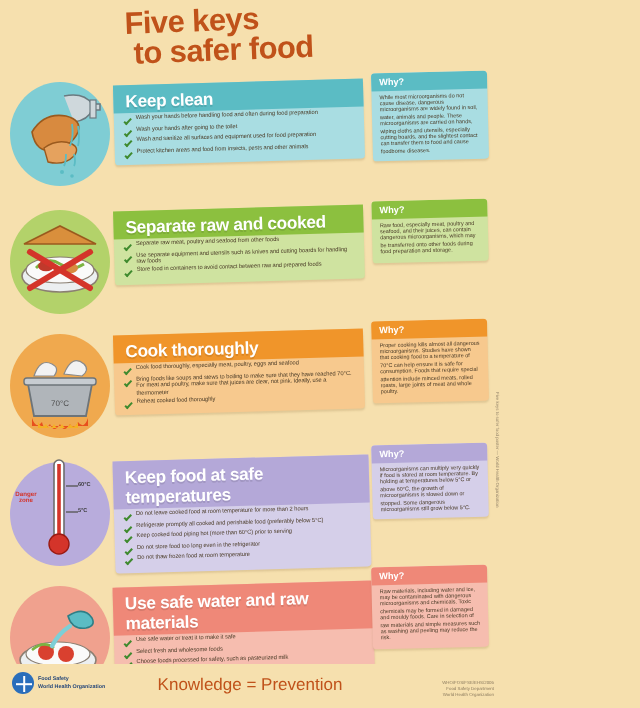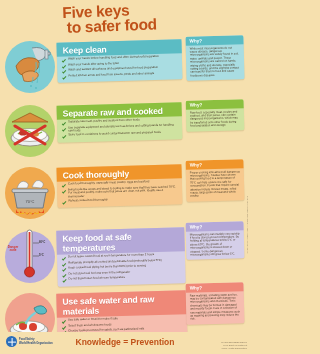--- a/index.html
+++ b/index.html
@@ -84,21 +84,21 @@
             align-items:center;gap:2px;}
   .who-mark{width:11px;height:11px;border-radius:50%;
             background:#2a6ebb;position:relative;flex:0 0 auto;}
   .who-mark:after{content:"";position:absolute;left:50%;top:1.5px;
             width:0.8px;height:8px;background:#fff;transform:translateX(-50%);}
   .who-mark:before{content:"";position:absolute;left:1.5px;top:50%;
             width:8px;height:0.8px;background:#fff;transform:translateY(-50%);}
   .who-txt{font-size:2.7px;line-height:3.4px;color:#2a4a7a;font-weight:bold;}
   .tagline{
     position:absolute;left:0;top:5px;width:250px;text-align:center;
-    font-size:8.5px;font-weight:bold;color:#c0521a;
+    font-size:8.5px;font-weight:normal;color:#c0521a;
   }
   .credit{
     position:absolute;right:3px;bottom:4px;
     font-size:2.2px;line-height:2.9px;color:#8a7a5e;text-align:right;
   }
   .sidecredit{
     position:absolute;right:1px;top:196px;
     font-size:2.2px;color:#9a8a6e;
     writing-mode:vertical-rl;
   }

